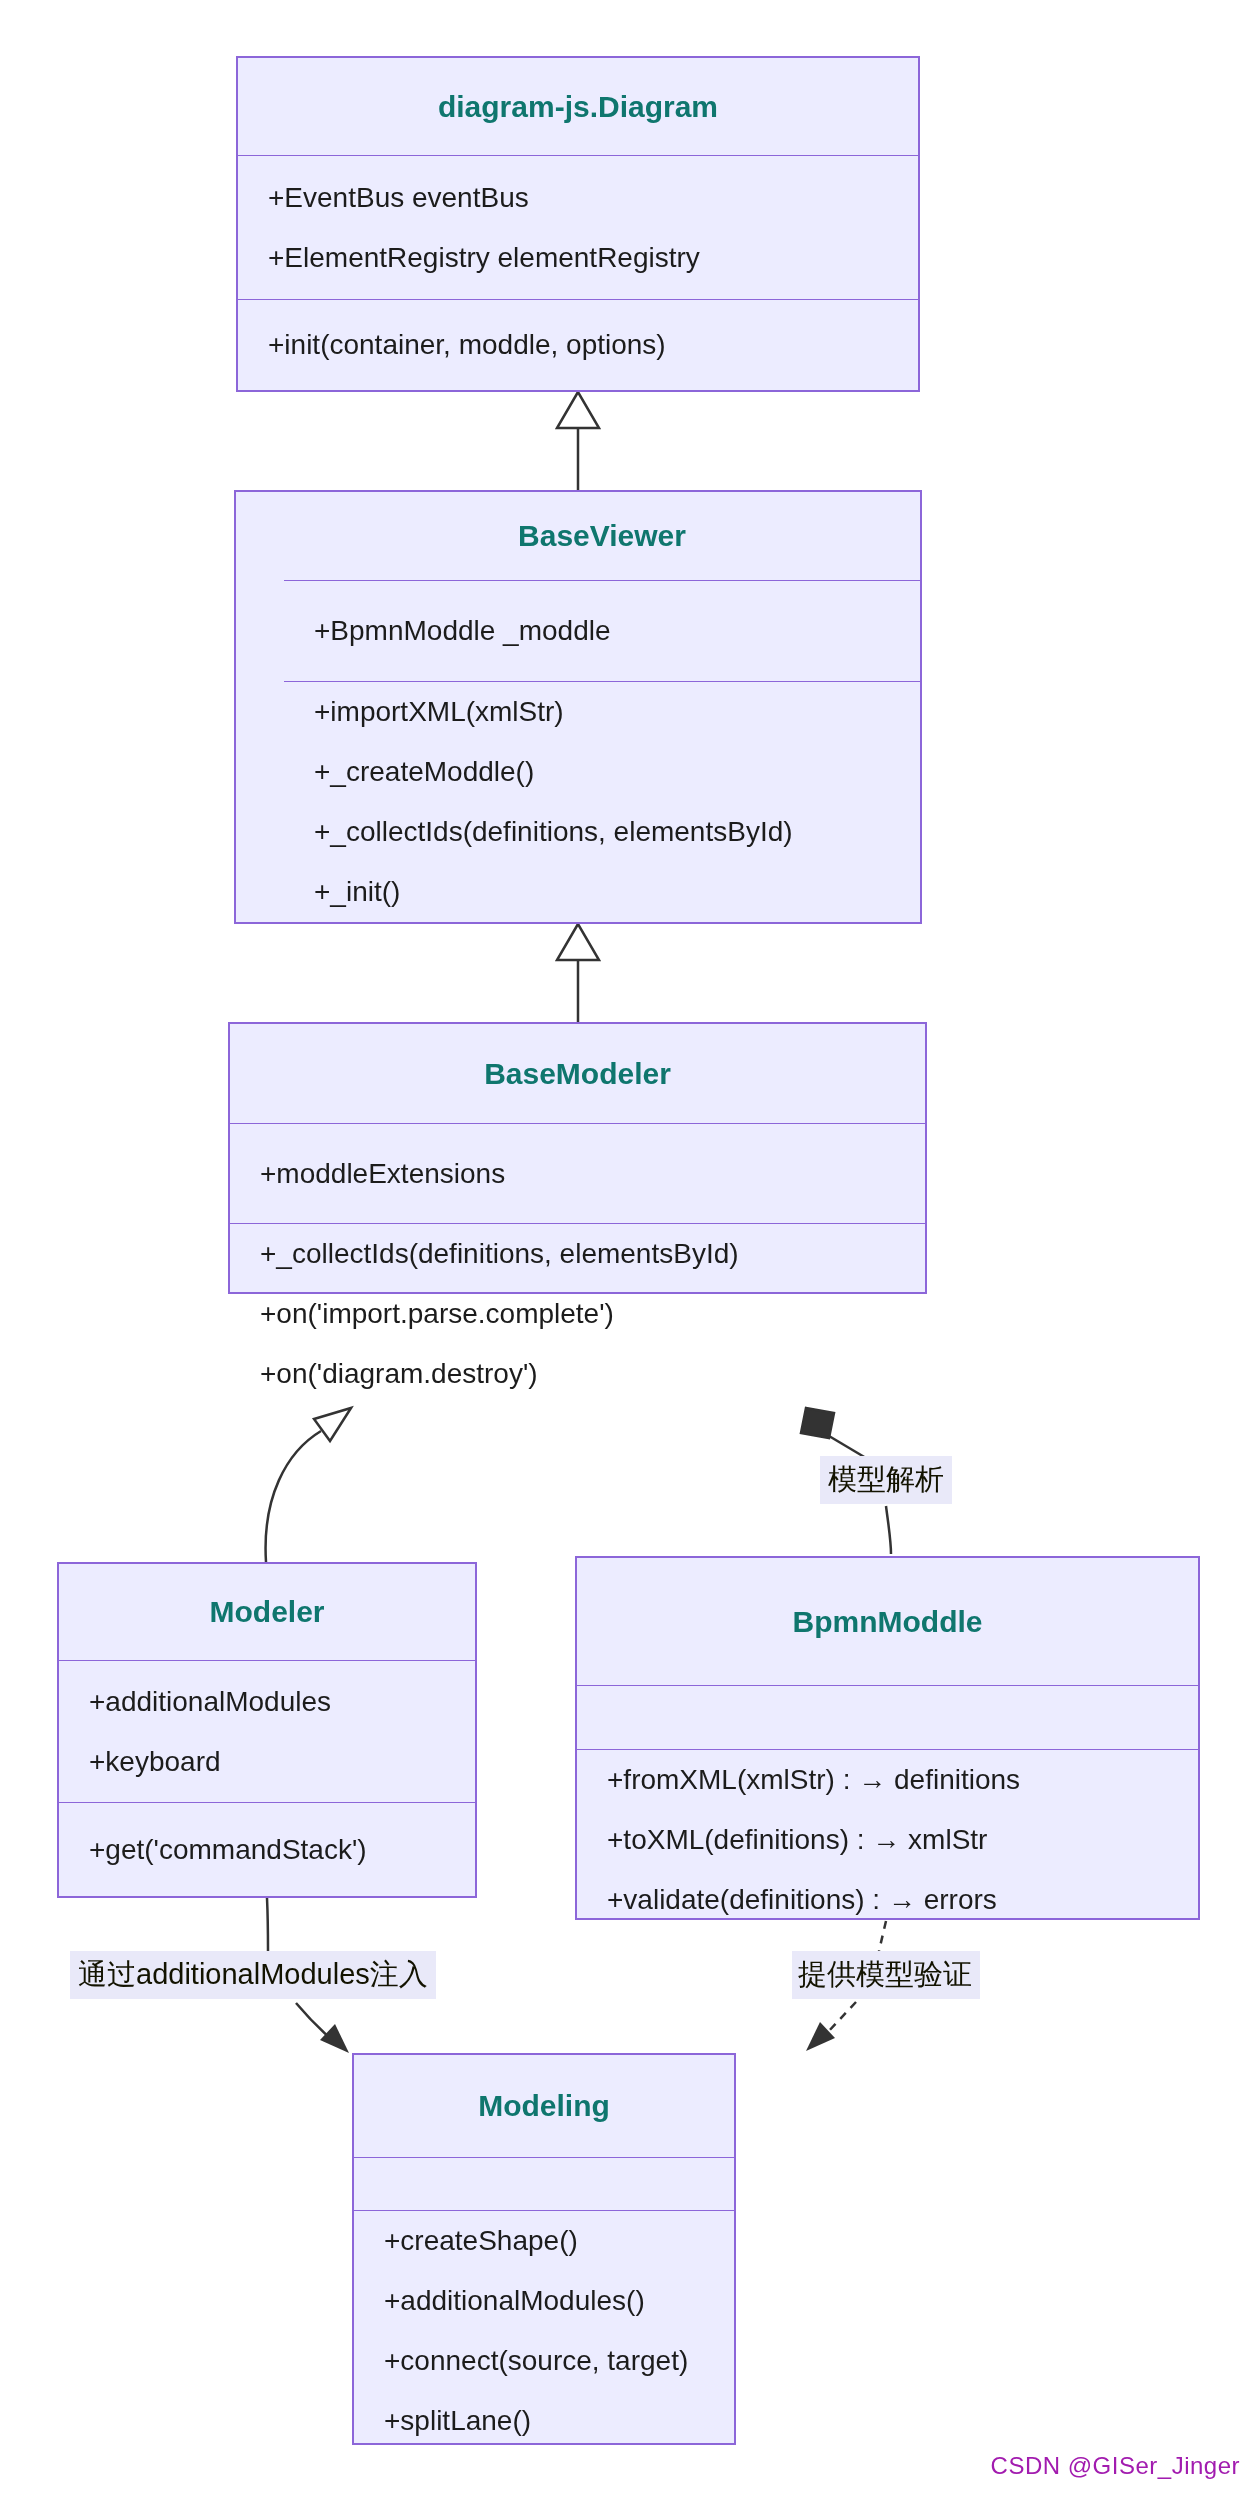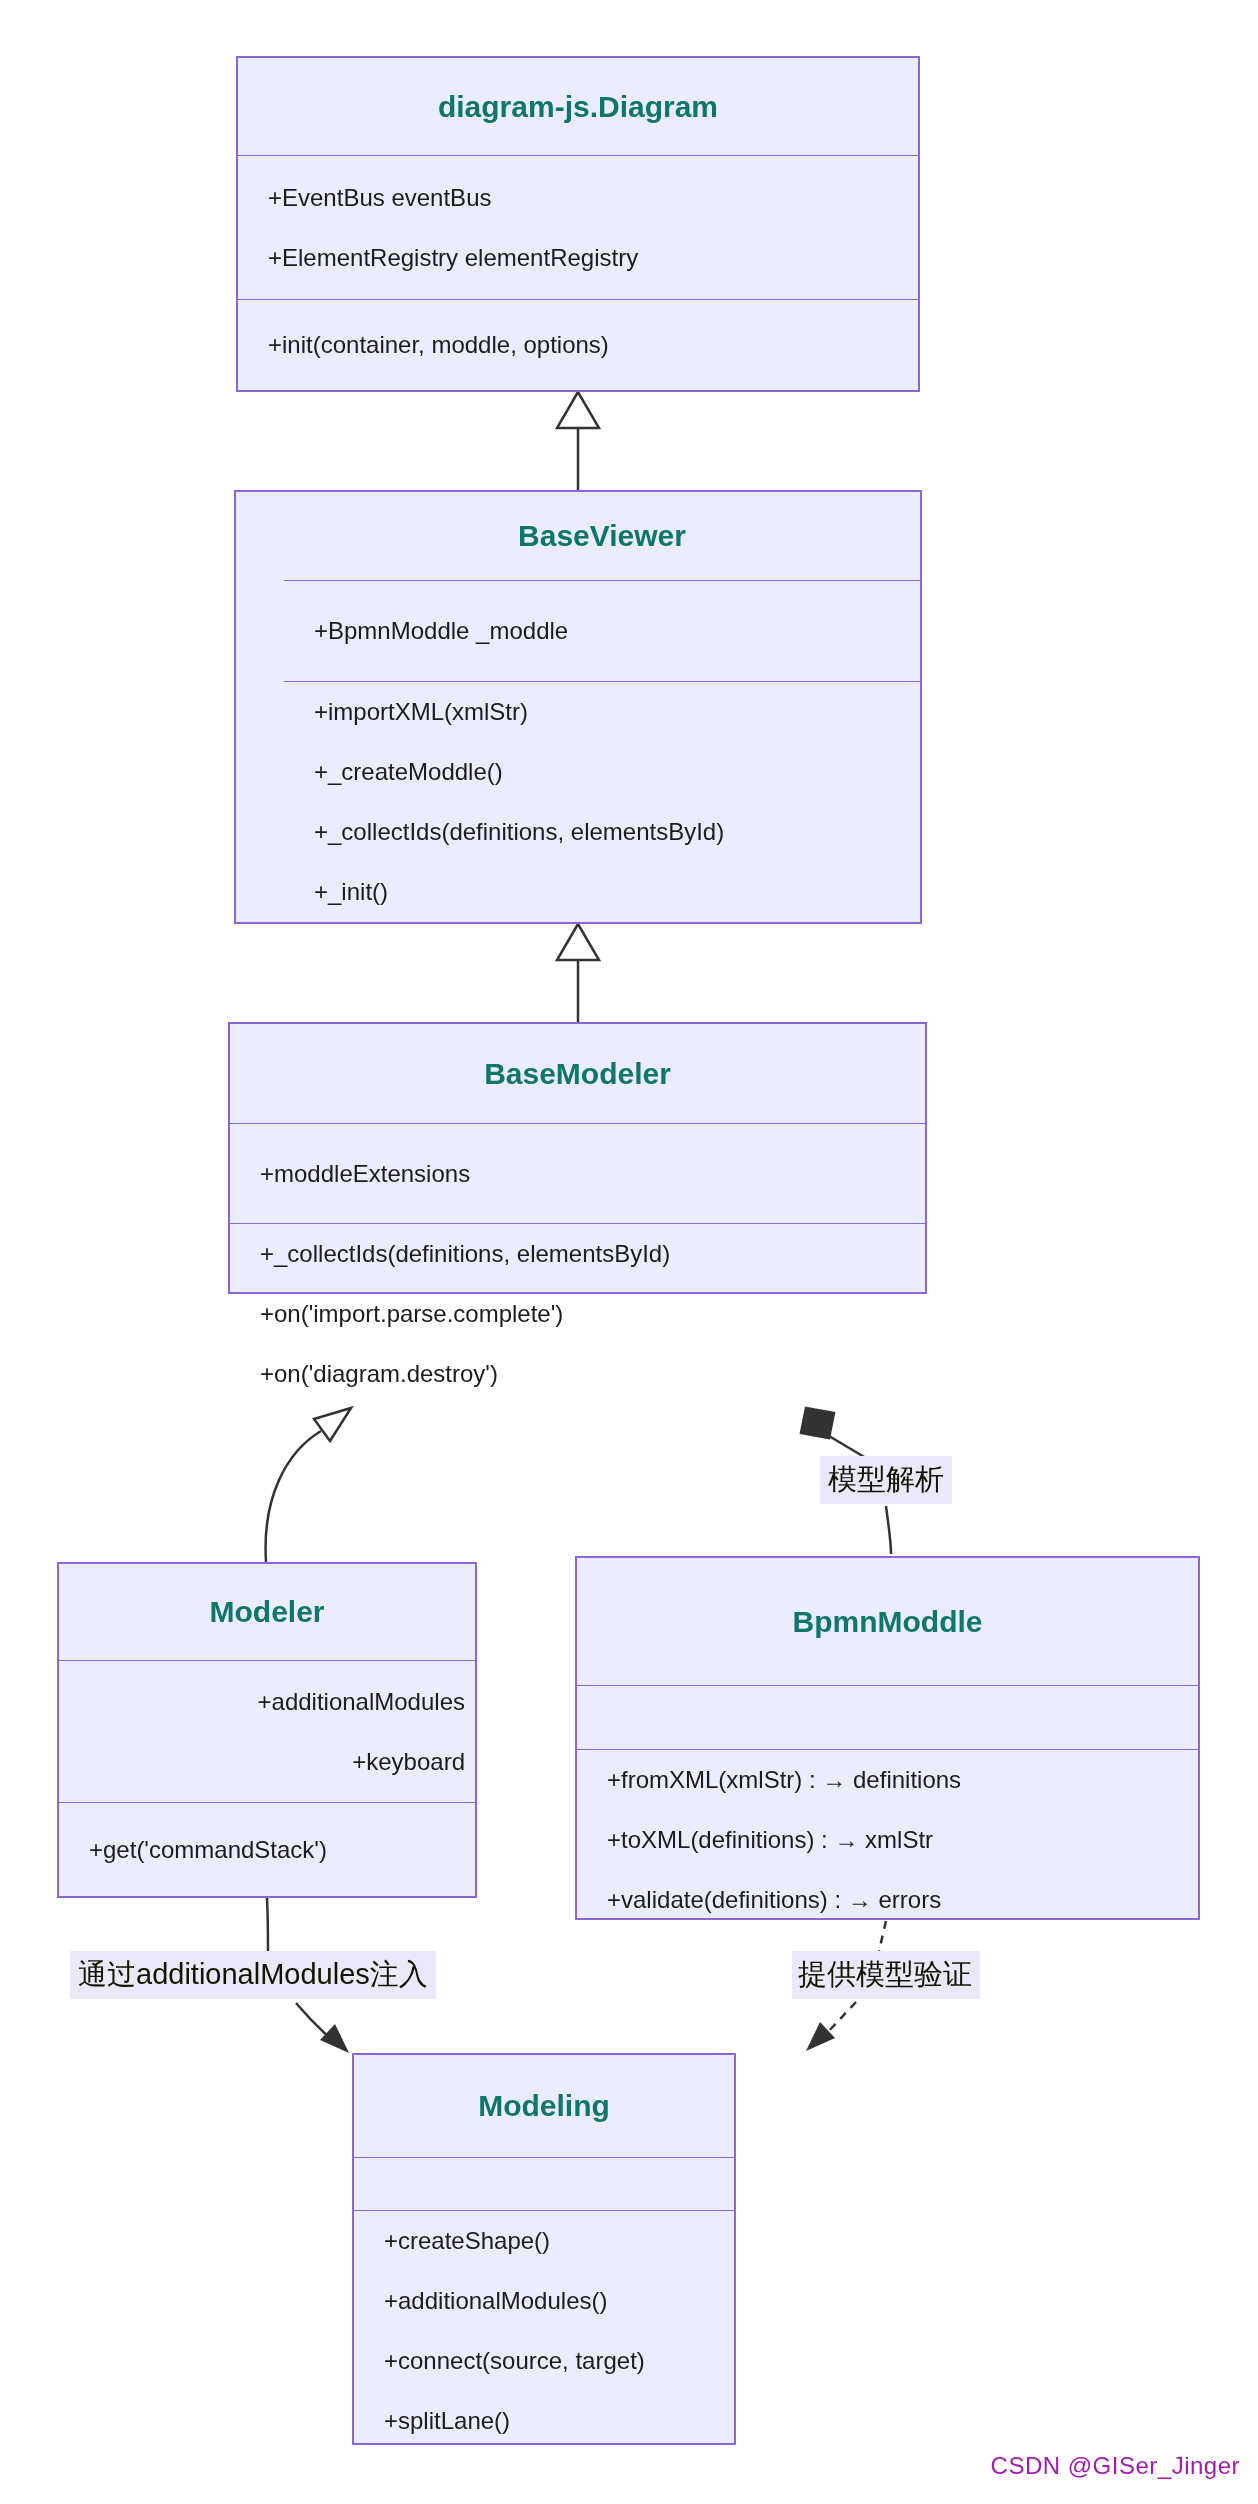--- a/index.html
+++ b/index.html
@@ -41,21 +41,21 @@
     flex: none;
   }
   .cb-attrs, .cb-methods {
     box-sizing: border-box;
     border-top: 1.5px solid #8C66D9;
     display: flex;
     flex-direction: column;
     justify-content: center;
     padding-left: 30px;
     padding-right: 10px;
-    font-size: 24px;
+    font-size: 28px;
     flex: none;
   }
   .cb-methods { flex: 1 1 auto; }
   .m-line {
     line-height: 60px;
     white-space: nowrap;
   }
   .edge-label {
     position: absolute;
     background: #E9E9F9;
@@ -136,21 +136,21 @@
       </div>
     <div class="cb-methods">
         <div class="m-line">+_collectIds(definitions, elementsById)</div>
         <div class="m-line">+on('import.parse.complete')</div>
         <div class="m-line">+on('diagram.destroy')</div>
       </div>
   </div>
 
   <div class="class-box" style="left:57px; top:1562px; width:420px; height:336px;">
     <div class="cb-title" style="height:96px;">Modeler</div>
-    <div class="cb-attrs" style="height:142px;align-items:flex-end;">
+    <div class="cb-attrs" style="height:142px;">
         <div class="m-line">+additionalModules</div>
         <div class="m-line">+keyboard</div>
       </div>
     <div class="cb-methods">
         <div class="m-line">+get('commandStack')</div>
       </div>
   </div>
 
   <div class="class-box" style="left:575px; top:1556px; width:625px; height:364px;">
     <div class="cb-title" style="height:127px;">BpmnModdle</div>

